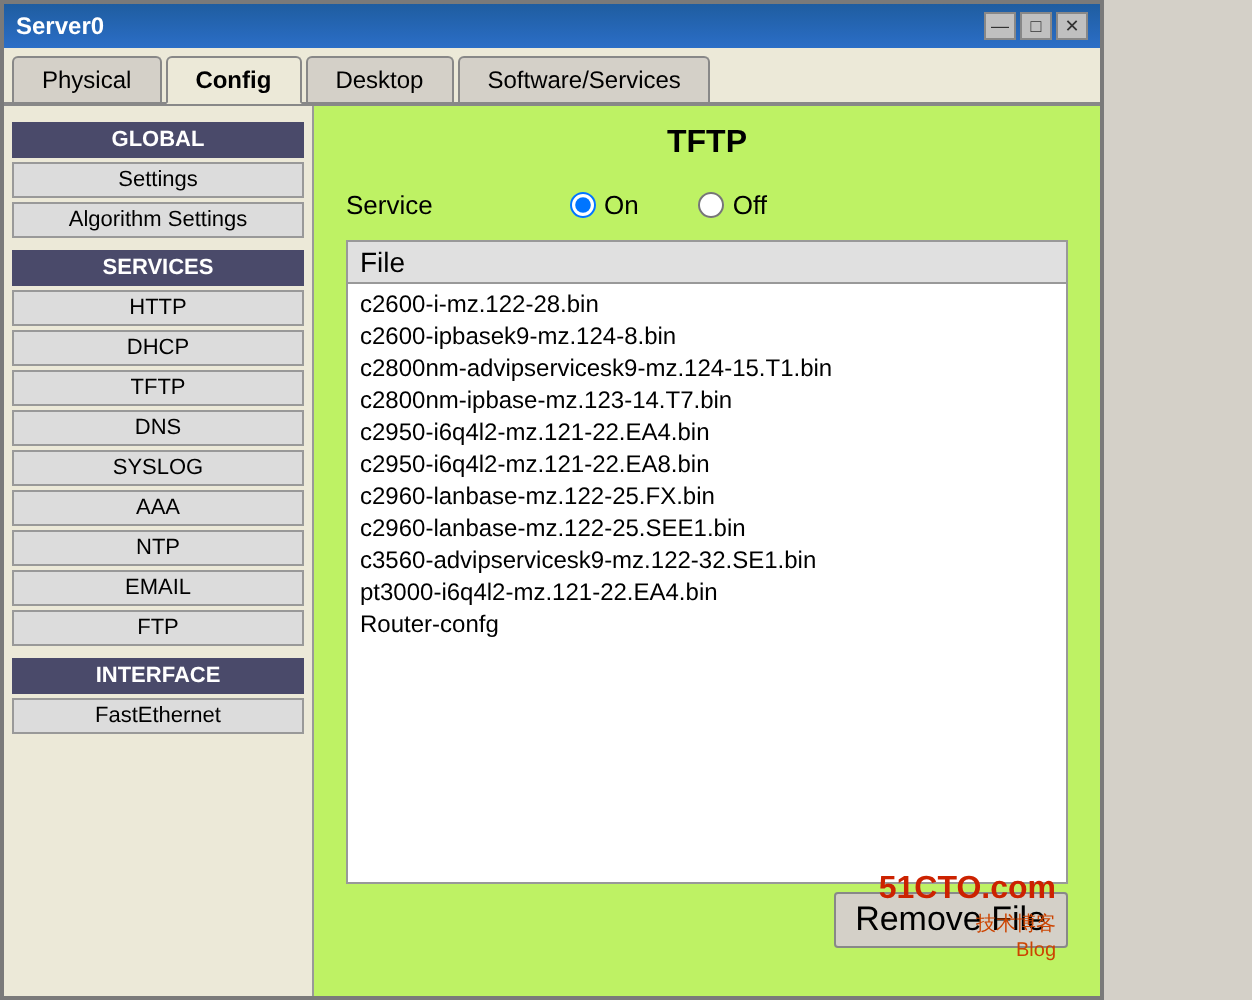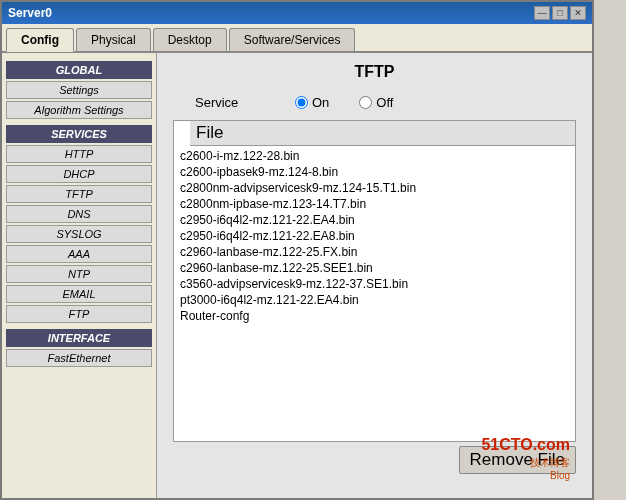--- a/index.html
+++ b/index.html
@@ -1,21 +1,21 @@
 <!DOCTYPE html>
 <html><head>
   <meta charset="utf-8">
   <style>
     * { box-sizing: border-box; margin: 0; padding: 0; }
     body { font-family: Arial, sans-serif; font-size: 12px; background: #d4d0c8; }
 
     .window {
-      width: 594px;
+      width: 552px;
       height: 500px;
-      background: #e5e5e5;
+      background: #bef264;
       border: 2px solid #7a7a7a;
       display: flex;
       flex-direction: column;
     }
 
     .title-bar {
       background: linear-gradient(to bottom, #1f5da0, #2b6ec7);
       color: white;
       padding: 3px 6px;
       display: flex;
@@ -82,21 +82,20 @@
 
     .sidebar {
       width: 155px;
       background: #ece9d8;
       border-right: 1px solid #999;
       display: flex;
       flex-direction: column;
       padding: 4px;
       gap: 2px;
       overflow-y: auto;
-      font-style: italic;
     }
 
     .sidebar-section-header {
       background: #4a4a6a;
       color: white;
       text-align: center;
       padding: 3px;
       font-weight: bold;
       font-size: 11px;
       margin-top: 4px;
@@ -122,22 +121,21 @@
     .panel-title {
       text-align: center;
       font-size: 16px;
       font-weight: bold;
       margin-bottom: 4px;
     }
 
     .service-row {
       display: flex;
       align-items: center;
-      gap: 20px;
-      margin-left: 22px;
+      gap: 32px;
     }
 
     .service-label {
       width: 80px;
       font-size: 13px;
     }
 
     .radio-group {
       display: flex;
       align-items: center;
@@ -162,22 +160,21 @@
       background: white;
       flex: 1;
       overflow: hidden;
       position: relative;
     }
 
     .file-list-header {
       background: #e0e0e0;
       border-bottom: 1px solid #999;
       padding: 2px 6px;
-      font-size: 17px;
-      margin-left: 16px;
+      font-size: 14px;
     }
 
     .file-list {
       overflow-y: scroll;
       height: calc(100% - 22px);
       padding: 2px 6px;
     }
 
     .file-item {
       padding: 1px 0;
@@ -224,22 +221,22 @@
   <div class="title-bar">
     <span class="title-bar-text">Server0</span>
     <div class="title-bar-controls">
       <div class="title-bar-button">—</div>
       <div class="title-bar-button">□</div>
       <div class="title-bar-button">✕</div>
     </div>
   </div>
 
   <div class="tabs">
+    <div class="tab">Physical</div>
     <div class="tab active">Config</div>
-    <div class="tab">Physical</div>
     <div class="tab">Desktop</div>
     <div class="tab">Software/Services</div>
   </div>
 
   <div class="content">
 
     <div class="sidebar">
       <div class="sidebar-section-header">GLOBAL</div>
       <div class="sidebar-item">Settings</div>
       <div class="sidebar-item">Algorithm Settings</div>
@@ -282,21 +279,21 @@
           <div class="file-list" id="file-list">
 
           <div class="file-item">c2600-i-mz.122-28.bin</div>
               <div class="file-item">c2600-ipbasek9-mz.124-8.bin</div>
               <div class="file-item">c2800nm-advipservicesk9-mz.124-15.T1.bin</div>
               <div class="file-item">c2800nm-ipbase-mz.123-14.T7.bin</div>
               <div class="file-item">c2950-i6q4l2-mz.121-22.EA4.bin</div>
               <div class="file-item">c2950-i6q4l2-mz.121-22.EA8.bin</div>
               <div class="file-item">c2960-lanbase-mz.122-25.FX.bin</div>
               <div class="file-item">c2960-lanbase-mz.122-25.SEE1.bin</div>
-              <div class="file-item">c3560-advipservicesk9-mz.122-37.SE1.bin</div>
+              <div class="file-item">c3560-advipservicesk9-mz.122-32.SE1.bin</div>
               <div class="file-item">pt3000-i6q4l2-mz.121-22.EA4.bin</div>
               <div class="file-item">Router-confg</div>
             </div>
         </div>
         <div class="bottom-bar">
           <button class="btn">Remove File</button>
         </div>
       </div>
 
       <div style="position: relative;">

